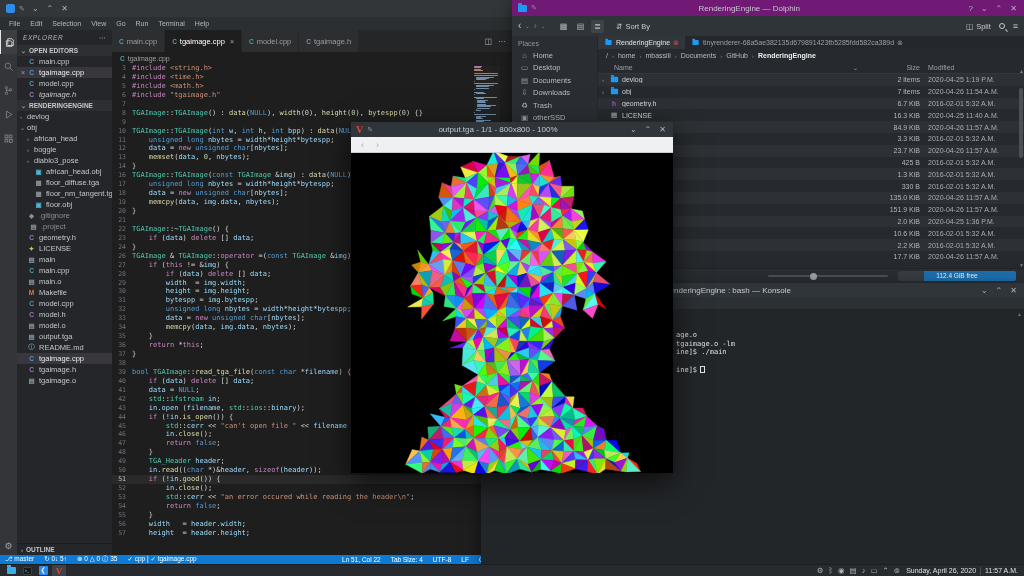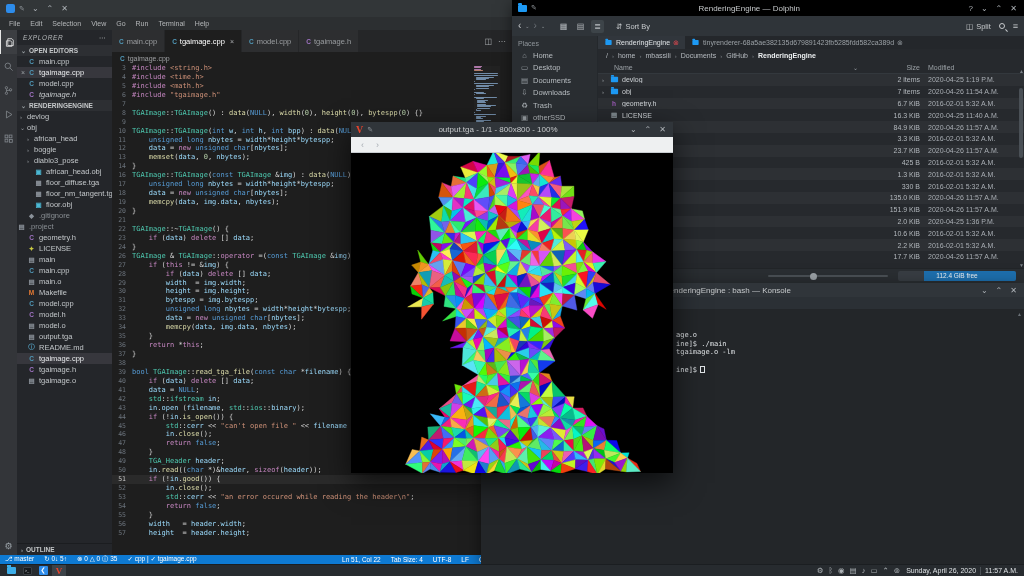--- a/index.html
+++ b/index.html
@@ -51,21 +51,21 @@
   .t-kw{color:#569cd6}.t-ctrl{color:#c586c0}.t-type{color:#4ec9b0}.t-fn{color:#dcdcaa}
   .t-str{color:#ce9178}.t-num{color:#b5cea8}.t-var{color:#9cdcfe}.t-pun{color:#d4d4d4}
   #vs-minimap{position:absolute;right:12px;top:2px;width:26px;background:rgba(255,255,255,.02)}
   .mm{height:1px;margin-bottom:.35px;border-radius:.5px}
   #vs-statusbar{position:absolute;left:0;right:0;bottom:0;height:9px;background:#0e7ad3;display:flex;align-items:center;font-size:6.5px;color:#fff;z-index:2}
   .st-seg{padding:0 5px;white-space:nowrap}
   #vs-status-right{margin-left:auto;display:flex}
 
   
   #dolphin{left:512px;top:0;width:512px;height:283px;background:#2a2e32;z-index:2;box-shadow:0 4px 14px rgba(0,0,0,.5)}
-  #do-titlebar{height:16px;background:#000000}
+  #do-titlebar{height:16px;background:#701a75}
   #do-toolbar{height:20px;background:#2f3439;display:flex;align-items:center;gap:4px;padding:0 6px;font-size:7.5px;color:#c6c9cc}
   .navarr{font-size:10px;line-height:10px}
   .navarr.dis{color:#6a7076}
   .caret{font-size:5px;color:#9aa0a5}
   .viewbtn{width:13px;height:13px;border-radius:2px;display:flex;align-items:center;justify-content:center;font-size:8px;color:#b9bec2}
   .viewbtn.on{background:#3d4step449;background:#3d4449}
   #do-sortby,#do-split{display:flex;align-items:center;gap:3px}
   #do-toolbar .right{margin-left:auto;display:flex;align-items:center;gap:8px}
   .mag{width:6px;height:6px;border:1px solid #c6c9cc;border-radius:50%;position:relative;display:inline-block}
   .mag::after{content:"";position:absolute;width:3px;height:1px;background:#c6c9cc;left:5px;top:6px;transform:rotate(45deg)}
@@ -265,21 +265,21 @@
             <span>floor_nm_tangent.tga</span>
           </div>
           <div class="sb-row" style="padding-left: 17px;">
             <span class="ficon" style="color: rgb(75, 184, 212);">▣</span>
             <span>floor.obj</span>
           </div>
           <div class="sb-row" style="padding-left: 10px;">
             <span class="ficon" style="color: rgb(138, 145, 153);">◆</span>
             <span style="color: rgb(138, 143, 148);">.gitignore</span>
           </div>
-          <div class="sb-row" style="padding-left: 0;">
+          <div class="sb-row" style="padding-left: 12px;">
             <span class="ficon" style="color: rgb(138, 145, 153);">▤</span>
             <span style="color: rgb(138, 143, 148);">.project</span>
           </div>
           <div class="sb-row" style="padding-left: 10px;">
             <span class="ficon" style="color: rgb(160, 116, 196);">C</span>
             <span>geometry.h</span>
           </div>
           <div class="sb-row" style="padding-left: 10px;">
             <span class="ficon" style="color: rgb(203, 203, 65);">✦</span>
             <span>LICENSE</span>
@@ -741,22 +741,22 @@
         <span>Edit</span>
         <span>View</span>
         <span>Bookmarks</span>
         <span>Settings</span>
         <span>Help</span>
       </div>
     <div id="ko-term">
         <div class="kline"></div>
         <div class="kline"></div>
         <div class="kline">age.o</div>
+        <div class="kline">tgaimage.o -lm</div>
         <div class="kline">ine]$ ./main</div>
-        <div class="kline">tgaimage.o -lm</div>
         <div class="kline"></div>
         <div class="kline">ine]$<span id="ko-cursor"></span></div>
       </div>
     <span id="ko-scroll">▲</span>
   </div>
 
   <div id="viewer" class="win">
     <div id="vw-titlebar" class="titlebar">
       <span id="vw-logo">V</span>
       <span class="pin">✎</span>

